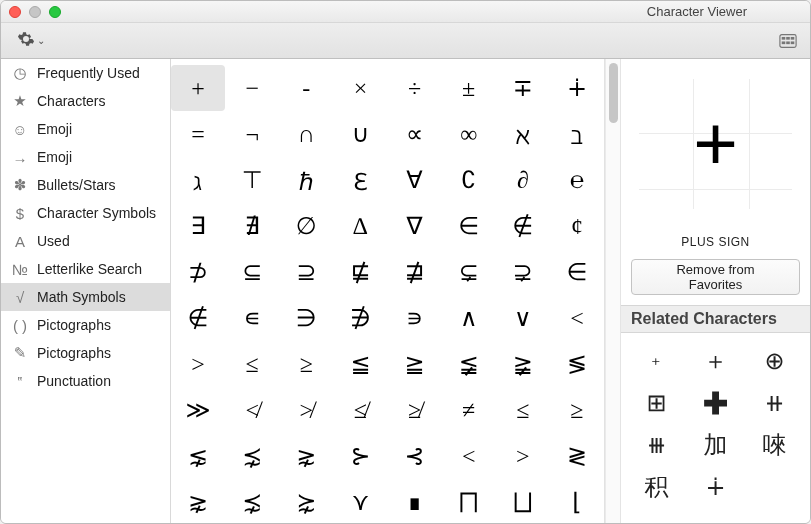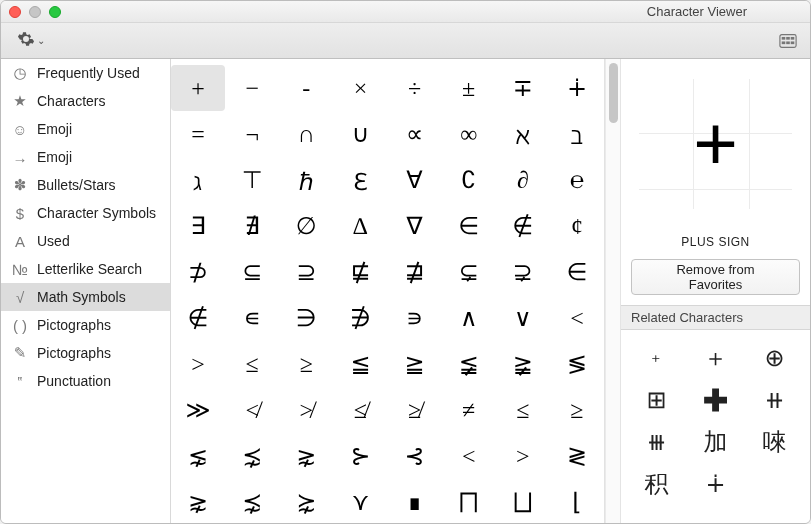--- a/index.html
+++ b/index.html
@@ -137,21 +137,21 @@
   .remove-fav {
     margin: 0 10px 10px 10px;
     font-size: 13px;
     padding: 2px 16px;
     text-align:center;
     background: linear-gradient(#fcfcfc,#f2f2f2);
     border:1px solid #c3c3c3; border-radius:4px;
   }
   .related-header {
     background:#eeeeee; border-top:1px solid #d6d6d6; border-bottom:1px solid #d6d6d6;
-    padding:4px 10px; font-size:13px; font-weight:400; color:#444;
+    padding:4px 10px; font-size:16px; font-weight:700; color:#444;
   }
   .related-grid {
     display:grid; grid-template-columns: repeat(3,1fr);
     padding:8px 6px; gap:2px 0;
     justify-items:center; align-items:center;
   }
   .related-grid .rc { font-size:24px; height:40px; display:flex; align-items:center; justify-content:center; width:100%; font-family:"Arial Unicode MS","Apple Symbols",serif; }
   .related-grid .rc.small { font-size:18px; }
   .related-grid .rc.big { font-size:30px; font-weight:700; }
 </style>

